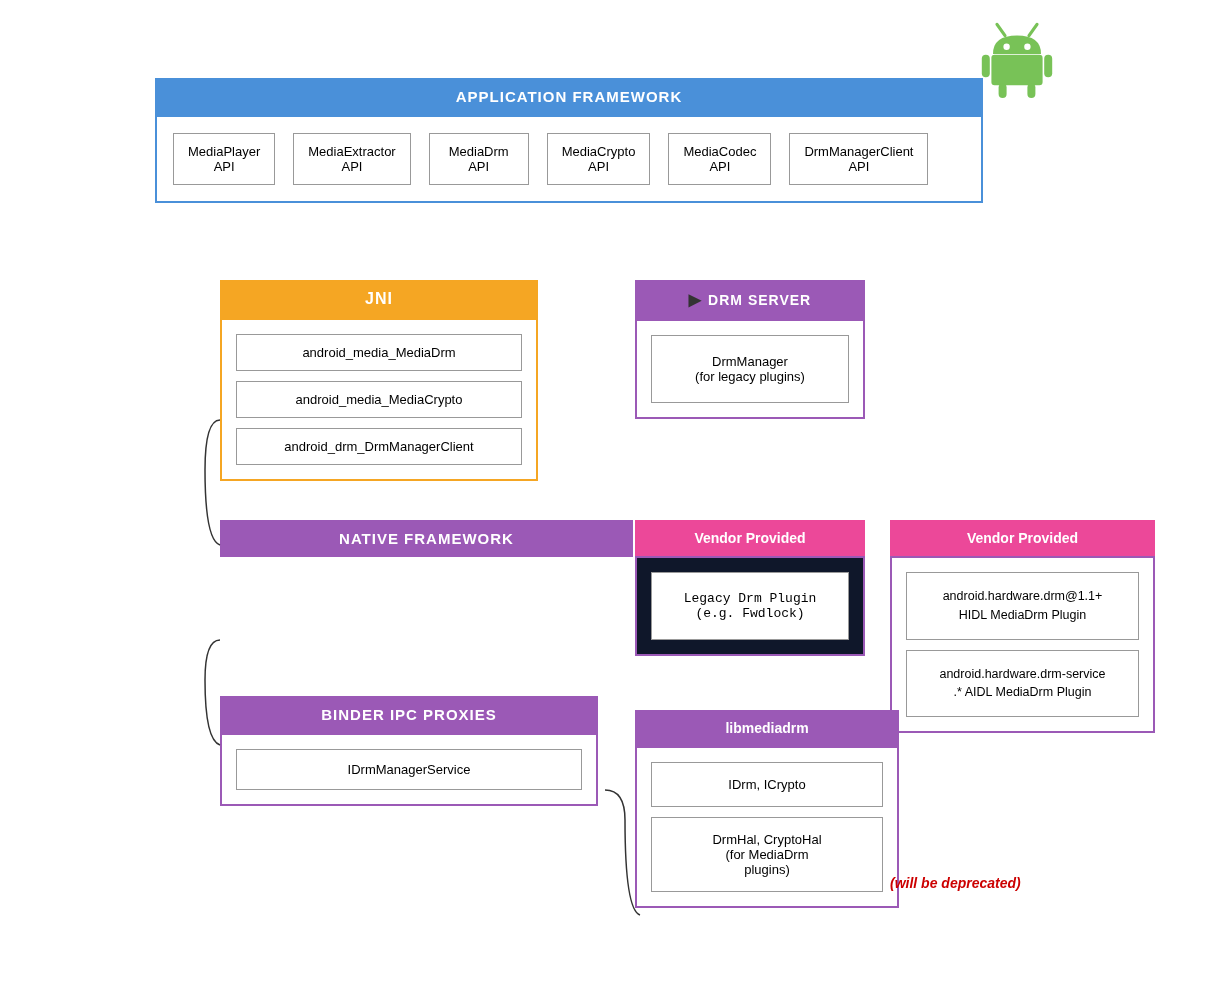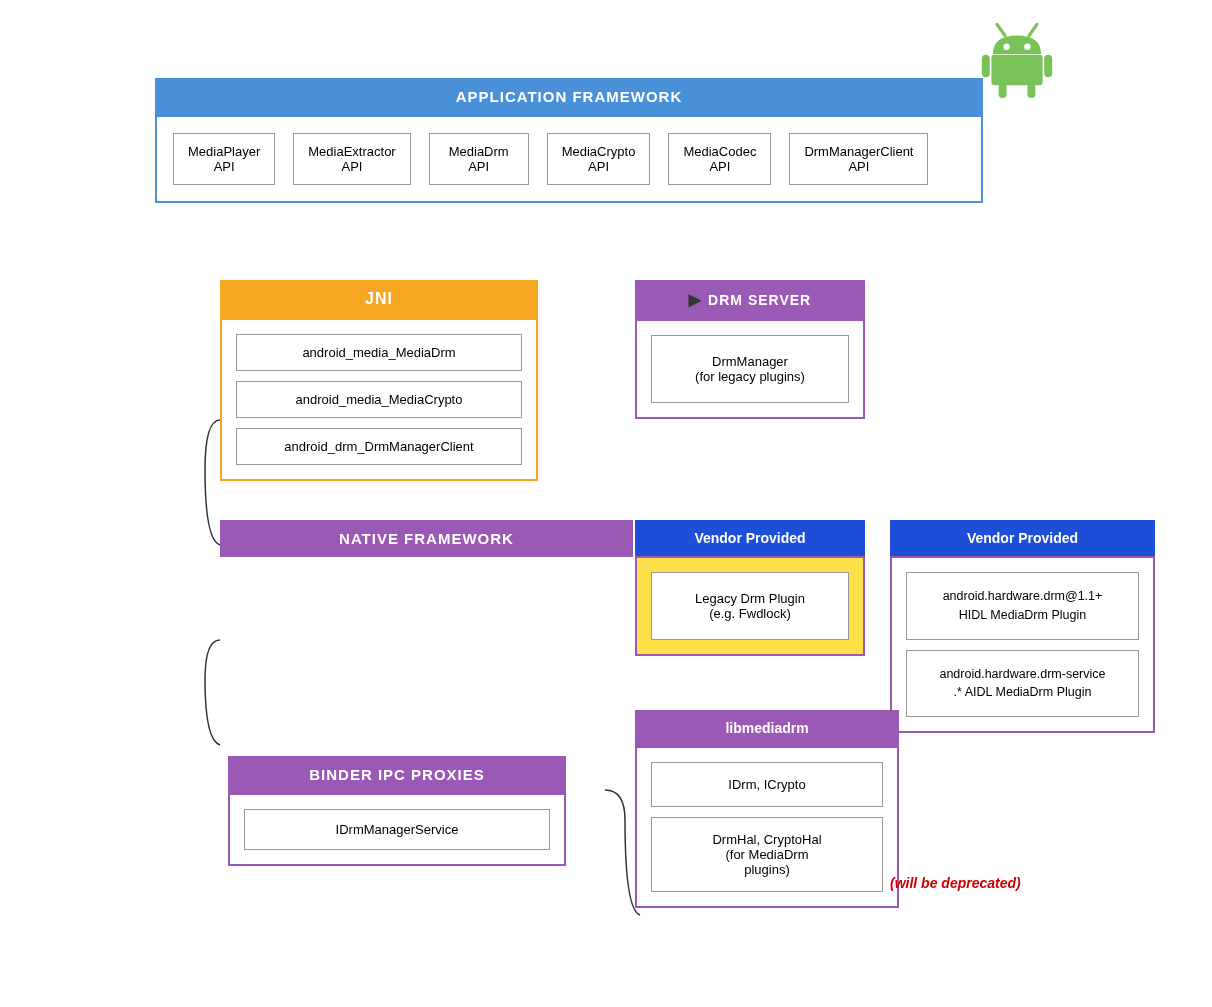--- a/index.html
+++ b/index.html
@@ -175,32 +175,33 @@
 
     
     .vendor-left-section {
       position: absolute;
       top: 520px;
       left: 635px;
       width: 230px;
     }
 
     .vendor-header {
-      background: #1d4ed8;
+      background: #ec4899;
       color: white;
       text-align: center;
       padding: 10px;
       font-size: 14px;
       font-weight: bold;
     }
 
     .vendor-body {
       border: 2px solid #9b59b6;
-      background: #fde047;
-      padding: 14px;
+      background: #0f172a;
+      padding: 14px;
+      font-family: Liberation Mono, monospace;
     }
 
     .vendor-item {
       border: 1px solid #999;
       padding: 18px 10px;
       text-align: center;
       font-size: 13px;
       background: white;
     }
 
@@ -226,24 +227,23 @@
       padding: 14px 10px;
       text-align: center;
       font-size: 12.5px;
       background: white;
       line-height: 1.5;
     }
 
     
     .binder-section {
       position: absolute;
-      top: 756px;
+      top: 696px;
       left: 220px;
-      width: 338px;
-      margin-left: 8px;
+      width: 378px;
     }
 
     .binder-header {
       background: #9b59b6;
       color: white;
       text-align: center;
       padding: 10px;
       font-size: 15px;
       font-weight: bold;
       letter-spacing: 1px;

